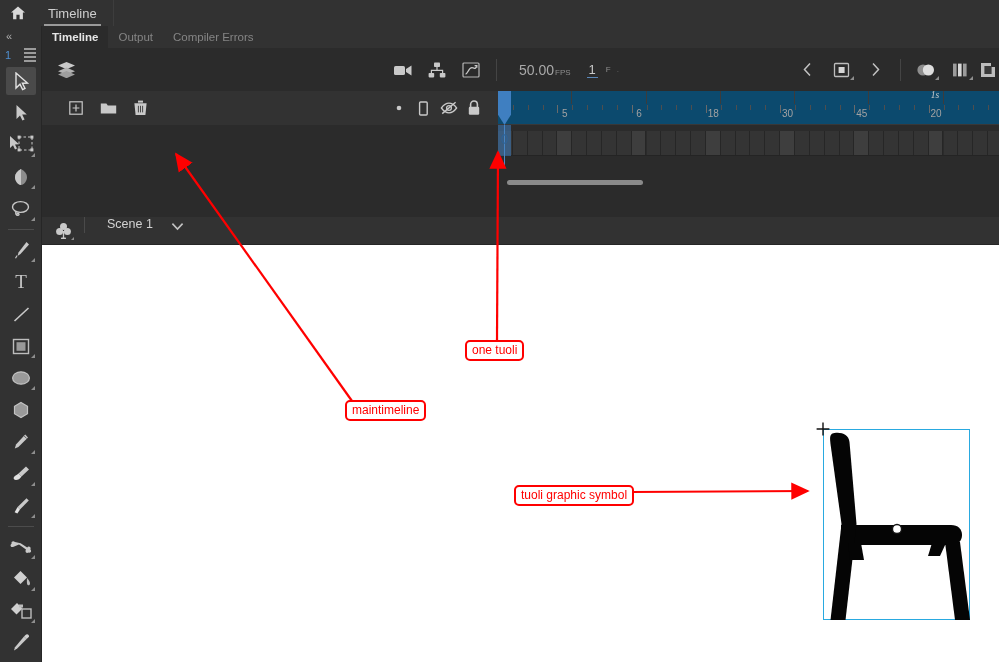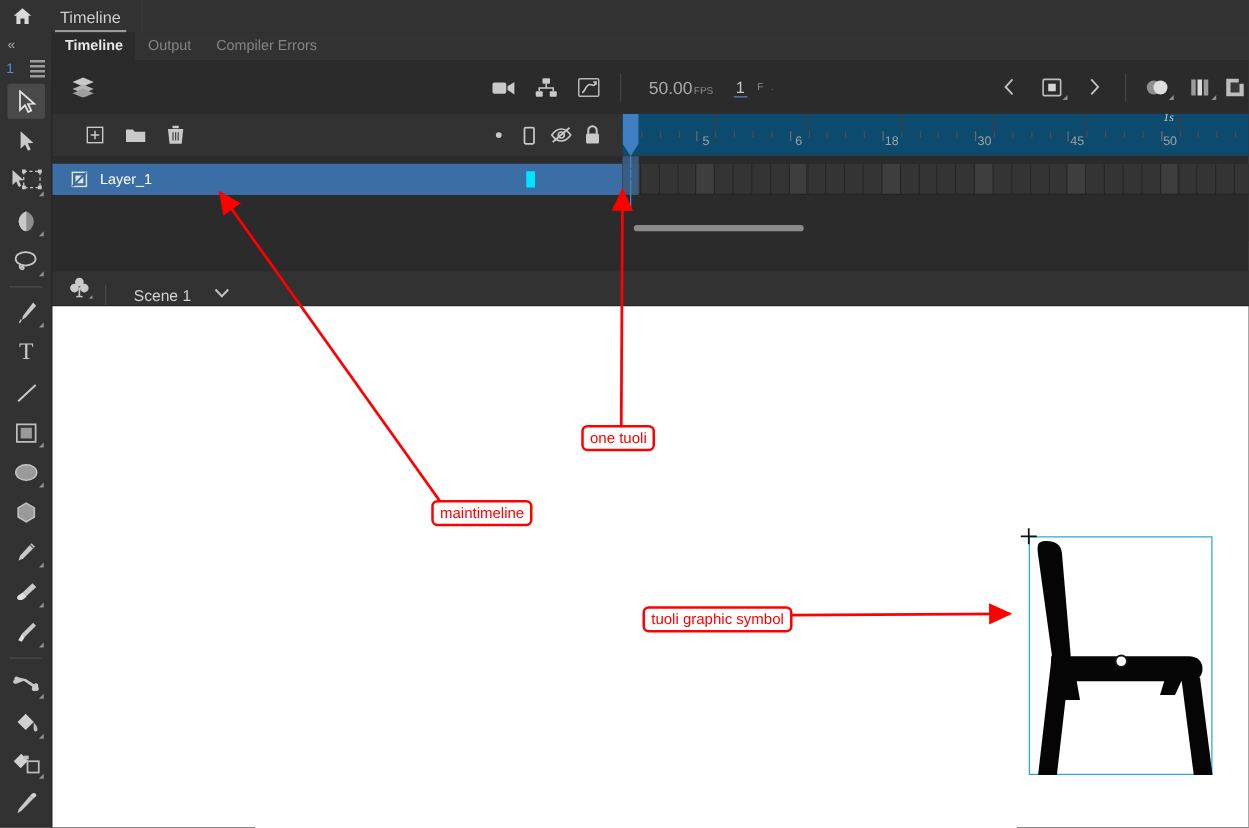--- a/index.html
+++ b/index.html
@@ -191,21 +191,21 @@
   }
   .doctab {
     display: flex; align-items: center; padding: 0 8px 0 10px;
     background: #3b3b3b; color: #d8d8d8; font-size: 11.5px; font-weight: bold;
   }
   .doctab .x { margin-left: 9px; color: #b0b0b0; font-size: 12px; font-weight: normal; }
 
   
   .scenebar {
     position: absolute; left: 42px; top: 217px; width: 957px; height: 28px;
-    background: #323232; display: flex; align-items: flex-end;
+    background: #323232; display: flex; align-items: flex-start;
     border-bottom: 1px solid #262626;
   }
   .sb-icon { width: 42px; height: 28px; display: flex; align-items: center; justify-content: center; position: relative; }
   .sb-icon .corner { position: absolute; right: 10px; bottom: 5px; width: 0; height: 0;
     border-left: 3px solid transparent; border-bottom: 3px solid #8e8e8e; }
   .sb-sep { width: 1px; height: 16px; background: #4a4a4a; }
   .sb-label { color: #d2d2d2; font-size: 12.5px; margin-left: 22px; }
   .sb-chev { margin-left: 18px; }
 
   
@@ -552,40 +552,29 @@
         <div class="rul-tick" style="left:311.84999999999997px;"></div>
         <div class="rul-tick" style="left:326.7px;"></div>
         <div class="rul-tick" style="left:341.55px;"></div>
         <div class="rul-tick maj" style="left:356.4px;"></div>
         <div class="rul-num" style="left:363.825px;">45</div>
         <div class="rul-tick" style="left:371.25px;"></div>
         <div class="rul-tick" style="left:386.09999999999997px;"></div>
         <div class="rul-tick" style="left:400.95px;"></div>
         <div class="rul-tick" style="left:415.8px;"></div>
         <div class="rul-tick maj" style="left:430.65px;"></div>
-        <div class="rul-num" style="left:438.075px;">50</div>
+        <div class="rul-num" style="left:438.075px;">20</div>
         <div class="rul-tick" style="left:445.5px;"></div>
         <div class="rul-tick" style="left:460.34999999999997px;"></div>
         <div class="rul-tick" style="left:475.2px;"></div>
         <div class="rul-tick" style="left:490.05px;"></div>
       </div>
     <div class="rul-base"></div>
   </div>
 
-  <div class="layer-row">
-    <div class="lr-icon">
-      <svg width="13" height="13" viewBox="0 0 13 13">
-        <path d="M0.8 0.8 L12.2 0.8 L12.2 12.2 L0.8 12.2 Z" fill="none" stroke="#e4e4e4" stroke-width="1.2"></path>
-        <path d="M3.4 3.4 L9.6 3.4 L9.6 9.6 L3.4 9.6 Z" fill="#e4e4e4"></path>
-        <path d="M1 12 L12 1" stroke="#3a6ea5" stroke-width="1.6"></path>
-      </svg>
-    </div>
-    <span class="lr-name">Layer_1</span>
-    <div class="lr-swatch"></div>
-  </div>
 
   <div class="frames">
     <div id="frames-dyn">
         <div class="fcell" style="left:0px; width:14.85px;"></div>
         <div class="fcell" style="left:14.85px; width:14.85px;"></div>
         <div class="fcell" style="left:29.7px; width:14.85px;"></div>
         <div class="fcell" style="left:44.55px; width:14.85px;"></div>
         <div class="fcell fifth" style="left:59.4px; width:14.85px;"></div>
         <div class="fcell" style="left:74.25px; width:14.85px;"></div>
         <div class="fcell" style="left:89.1px; width:14.85px;"></div>

